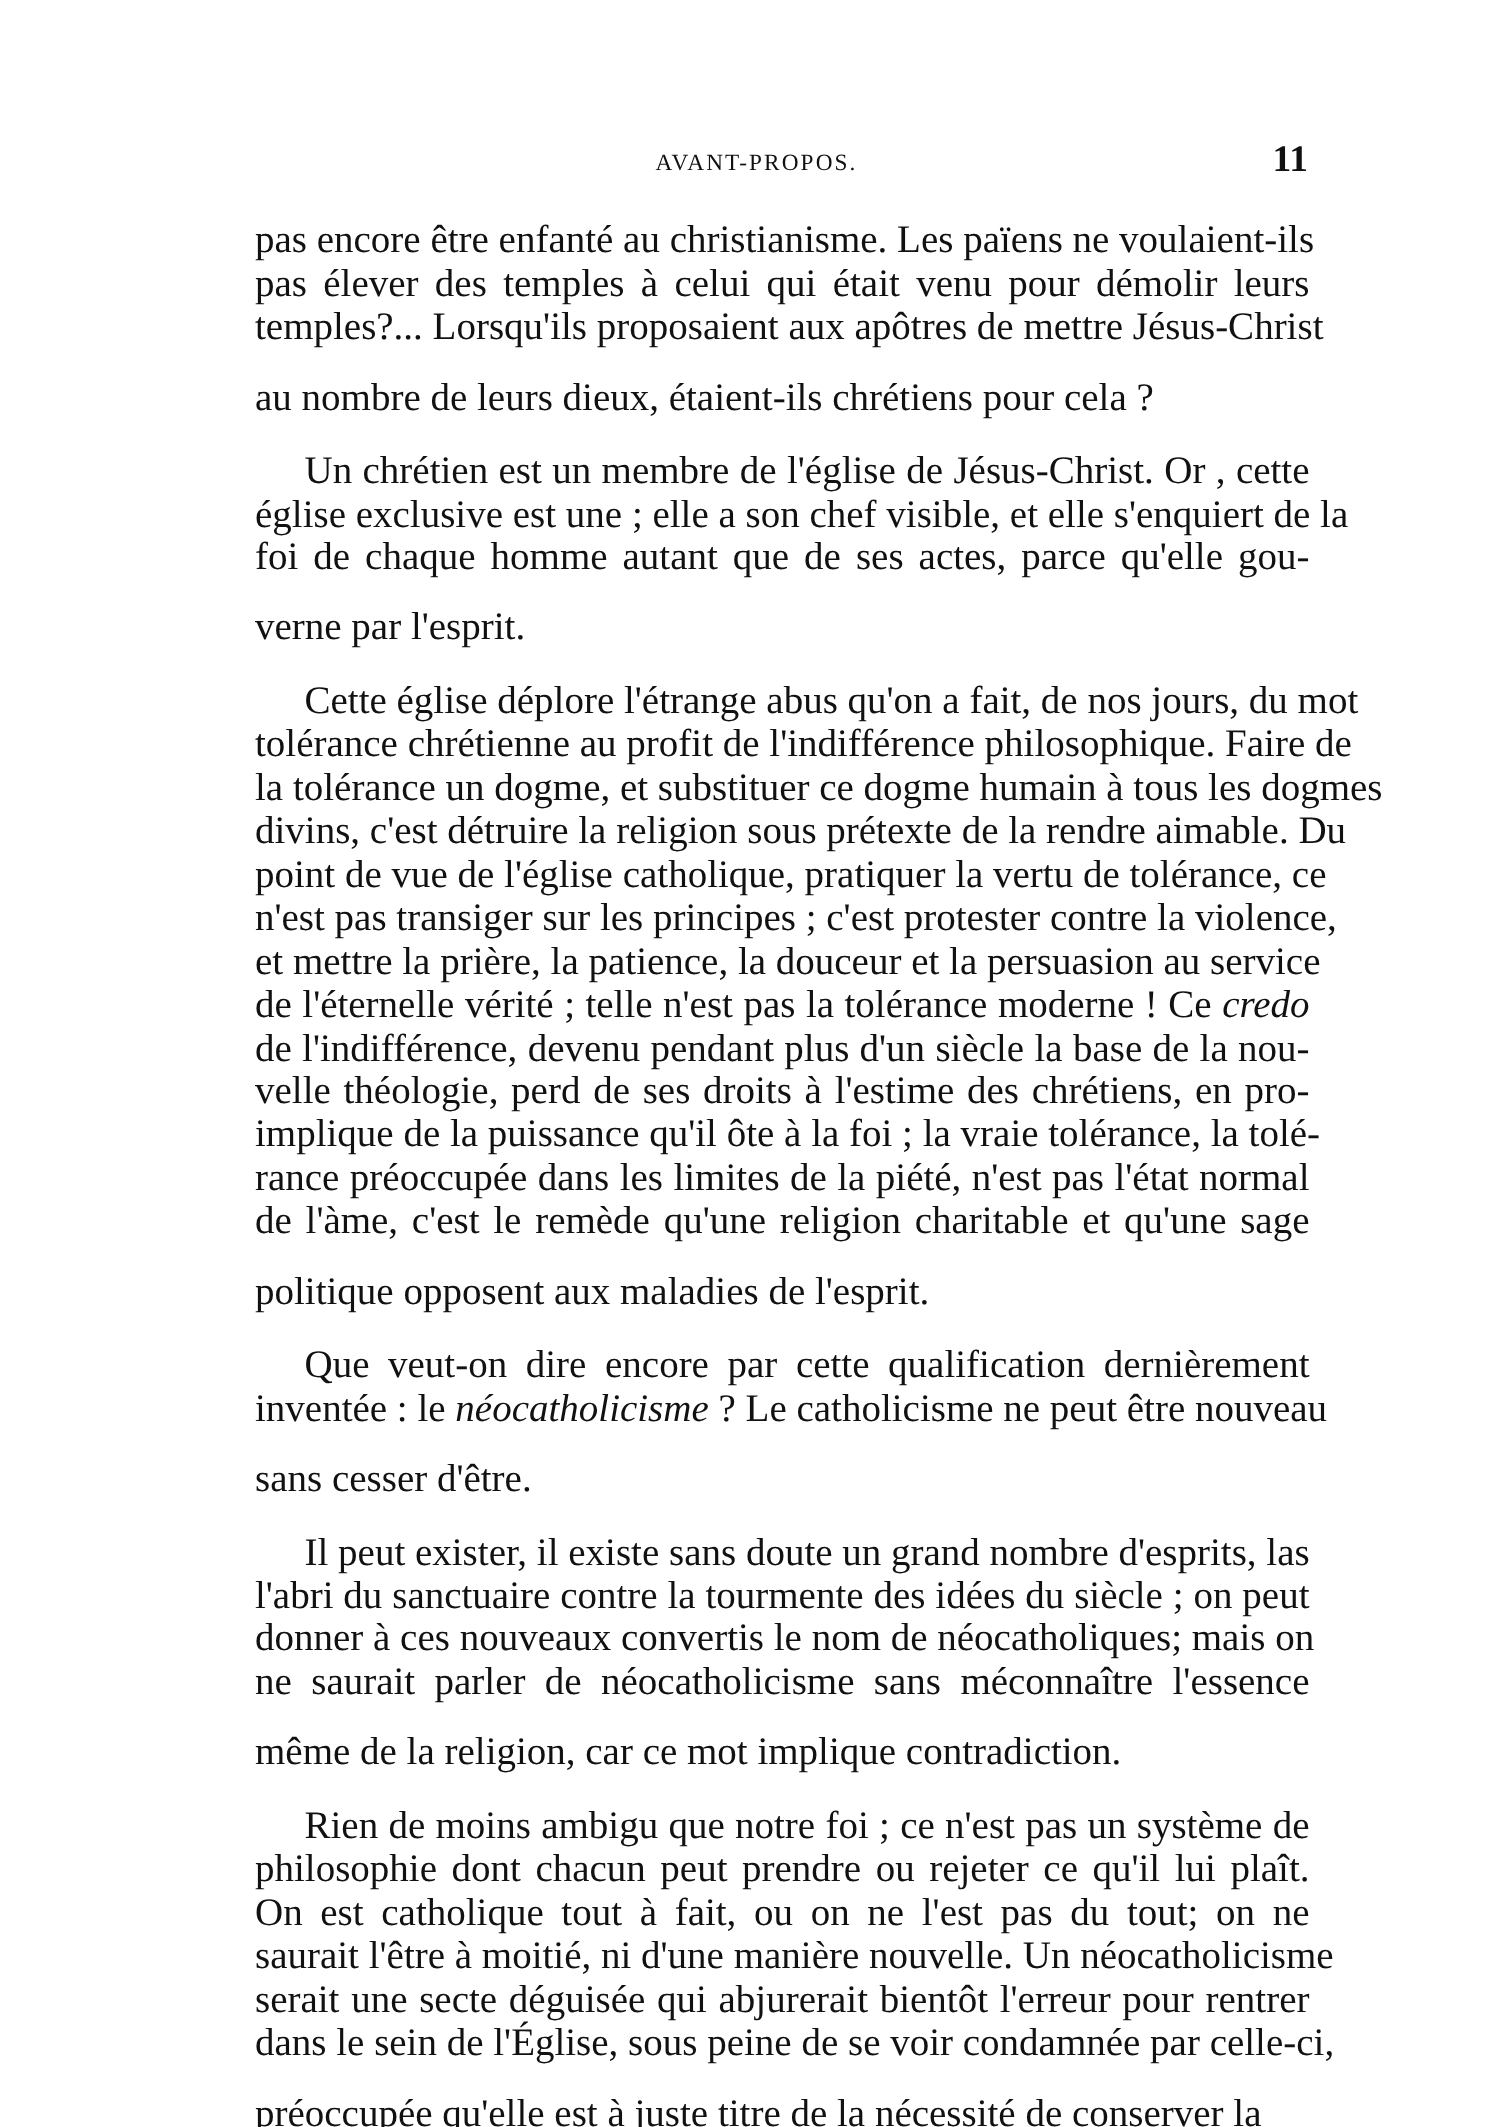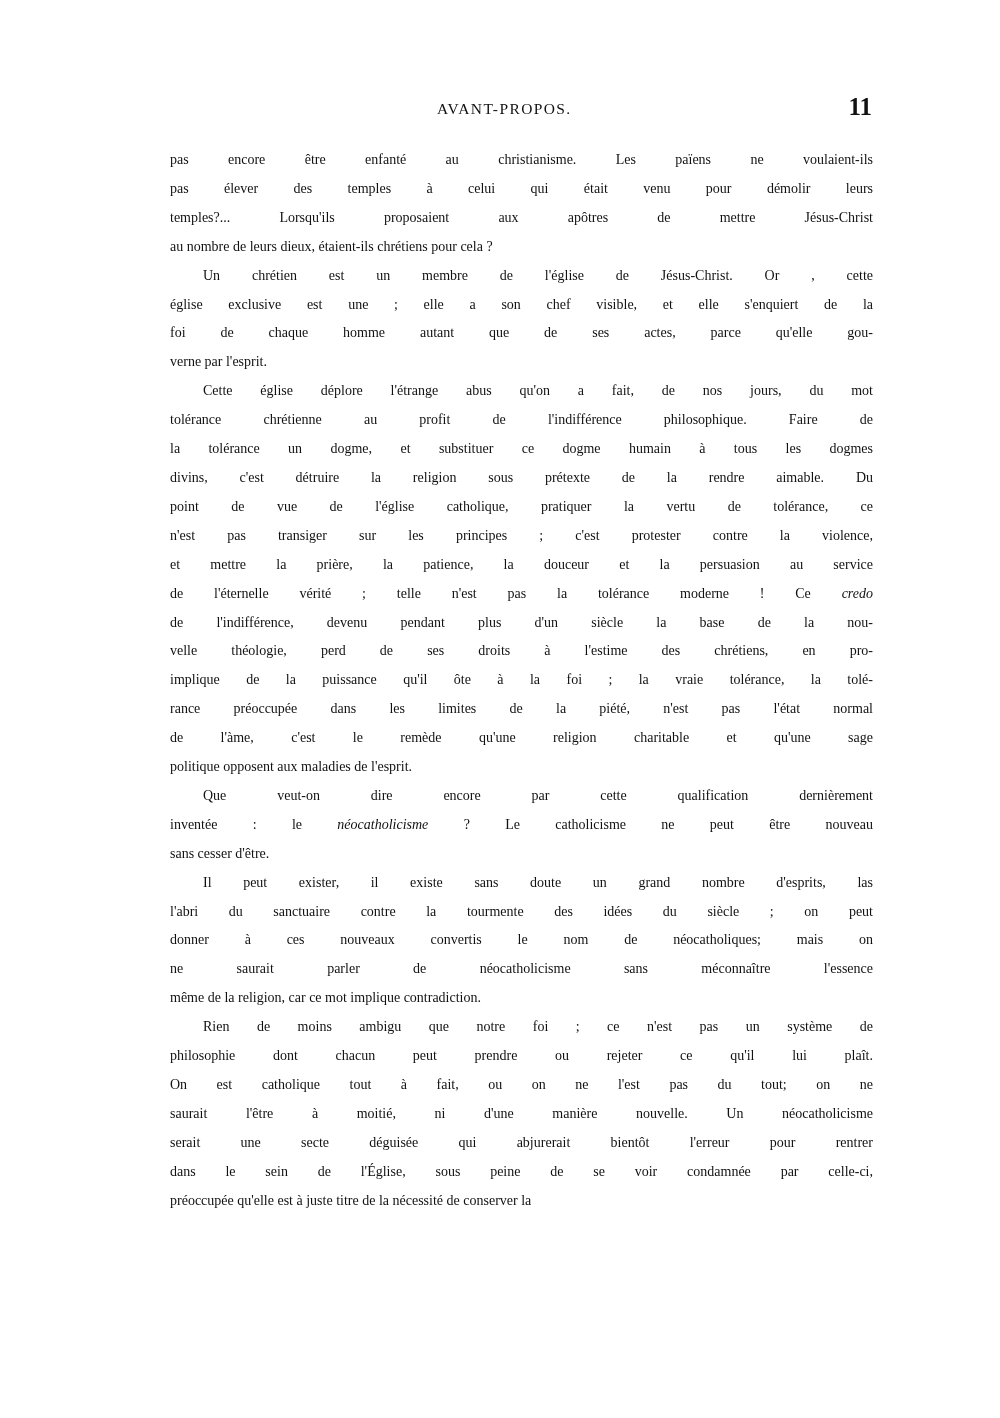--- a/index.html
+++ b/index.html
@@ -58,37 +58,39 @@
     width: 703px;
   }
 
   .para {
     margin: 0;
   }
 
   
   .line {
     display: block;
-    font-size: 14px;
+    font-size: 26px;
     line-height: 28.9px;
     text-align: justify;
     text-align-last: justify;
     white-space: nowrap;
   }
 
   
   .line.last {
     text-align: left;
     text-align-last: left;
     white-space: normal;
+    margin-top: 18px;
   }
 
   
   .line.indent {
     text-indent: 33px;
+    margin-top: 20px;
   }
 
   .ital {
     font-style: italic;
   }
 </style>
 </head>
 <body>
 
 <div class="page">

